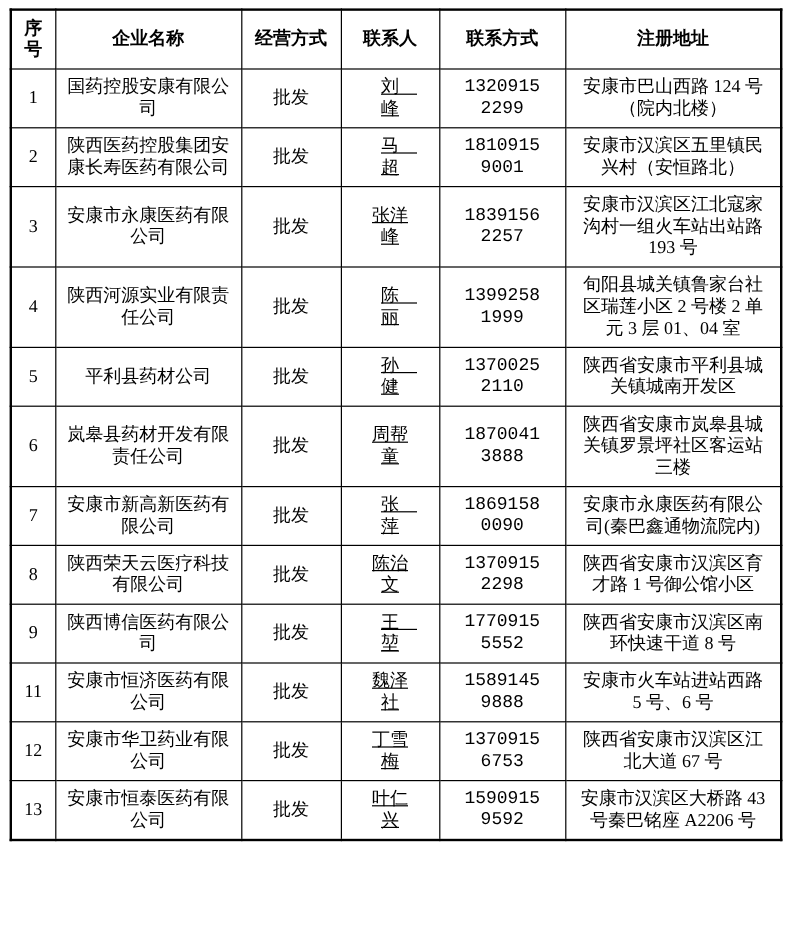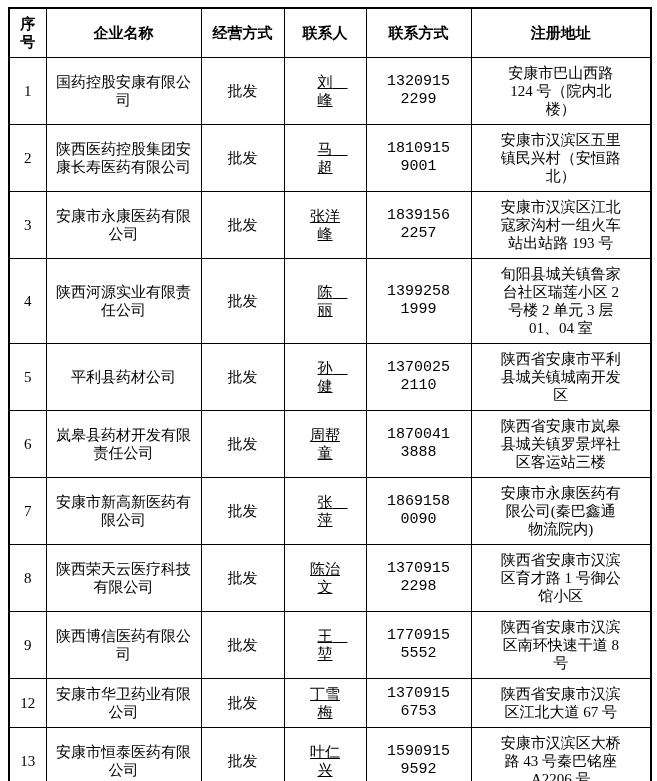--- a/index.html
+++ b/index.html
@@ -44,21 +44,21 @@
   col.c-mode   { width: 83px;  }
   col.c-person { width: 82px;  }
   col.c-phone  { width: 105px; }
   col.c-addr   { width: 180px; }
 
   td.cell-no     { padding: 6px 2px;  }
   td.cell-name   { padding: 6px 3px; }
   td.cell-mode   { padding: 6px 4px;  }
   td.cell-person { padding: 6px 20px; text-decoration: underline;  }
   td.cell-phone  { padding: 6px 17px; font-family: Liberation Mono, monospace;  }
-  td.cell-addr   { padding: 6px 27px; }
+  td.cell-addr   { padding: 6px 10px; }
 
   th.head-no { padding: 6px 9px; } 
 </style>
 </head>
 <body>
 
 <div class="page">
   <table class="companies">
     <colgroup>
       <col class="c-no">
@@ -154,20 +154,28 @@
   <tr>
     <td class="cell-no">9</td>
     <td class="cell-name">陕西博信医药有限公司</td>
     <td class="cell-mode">批发</td>
     <td class="cell-person">王　堃</td>
     <td class="cell-phone">17709155552</td>
     <td class="cell-addr">陕西省安康市汉滨区南环快速干道 8 号</td>
   </tr>
 
 
+  <tr>
+    <td class="cell-no">11</td>
+    <td class="cell-name">安康市恒济医药有限公司</td>
+    <td class="cell-mode">批发</td>
+    <td class="cell-person">魏泽社</td>
+    <td class="cell-phone">15891459888</td>
+    <td class="cell-addr">安康市火车站进站西路 5 号、6 号</td>
+  </tr>
 
   <tr>
     <td class="cell-no">12</td>
     <td class="cell-name">安康市华卫药业有限公司</td>
     <td class="cell-mode">批发</td>
     <td class="cell-person">丁雪梅</td>
     <td class="cell-phone">13709156753</td>
     <td class="cell-addr">陕西省安康市汉滨区江北大道 67 号</td>
   </tr>
 

